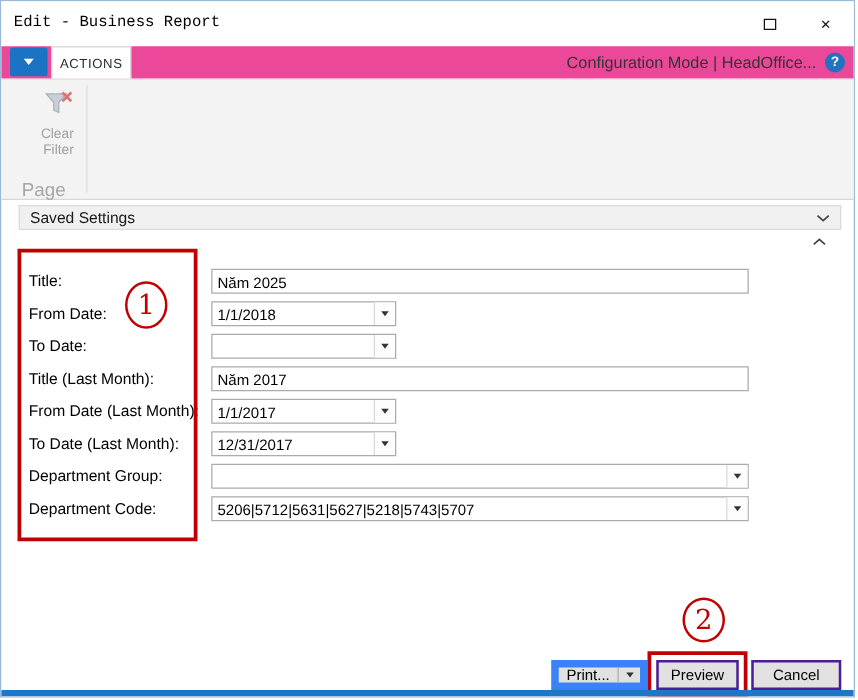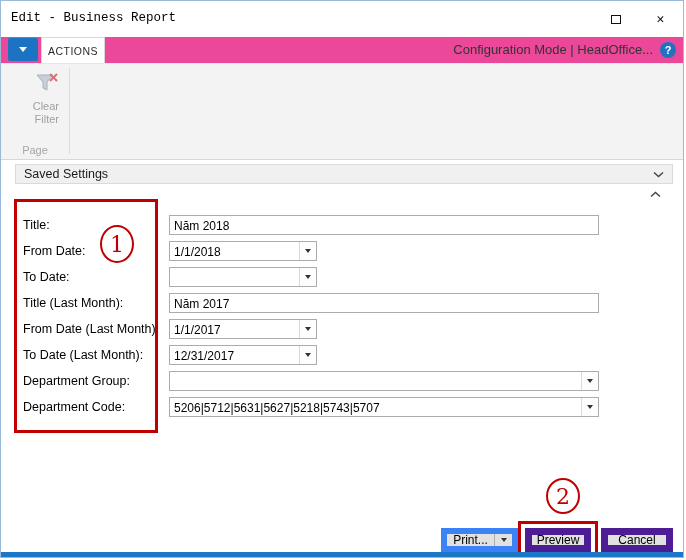--- a/index.html
+++ b/index.html
@@ -21,41 +21,41 @@
   .caret-down { width:0; height:0; border-left:4px solid transparent; border-right:4px solid transparent; border-top:5px solid #fff; }
   .tab { position:absolute; left:40px; top:0; width:64px; height:26px; line-height:26px; text-align:center; font-size:10.5px; letter-spacing:.5px; color:#2a2a2a; background:#fff; border:1px solid #d8d8d8; border-bottom:none; cursor:pointer; }
   .status { position:absolute; right:30px; top:0; line-height:26px; font-size:13px; color:#333; }
   .help { position:absolute; right:7px; top:5px; width:16px; height:16px; border-radius:50%; background:#2173c2; color:#fff; font-size:11px; font-weight:bold; text-align:center; line-height:16px; cursor:pointer; }
 
   
   .ribbon { position:absolute; top:62px; left:0; right:0; height:97px; background:#f3f3f3; border-top:1px solid #e6e6e6; border-bottom:1px solid #d7d7d7; }
   .clear-filter-btn { position:absolute; left:10px; top:5px; width:48px; height:76px; text-align:right; cursor:default; }
   .filter-icon { display:inline-block; margin-top:2px; }
   .cf-label { display:block; margin-top:1px; font-size:11px; line-height:13px; color:#a0a0a0; }
-  .group-label { position:absolute; left:0; top:80px; width:68px; text-align:center; font-size:11px; color:#a6a6a6; }
+  .group-label { position:absolute; left:0; top:80px; width:68px; text-align:center; font-size:15px; color:#a6a6a6; }
   .vsep { position:absolute; left:68px; top:4px; height:86px; width:1px; background:#dcdcdc; }
 
   
   .saved-settings { position:absolute; left:14px; top:163px; width:658px; height:20px; background:#f0f0f0; border:1px solid #dadada; font-size:12.5px; color:#1a1a1a; display:flex; align-items:center; padding:0 8px; cursor:pointer; }
   .saved-settings .chev { margin-left:auto; display:flex; align-items:center; }
   .collapse-btn { position:absolute; right:20px; top:186px; width:16px; height:12px; display:flex; align-items:center; justify-content:center; cursor:pointer; }
 
   
   .row { position:absolute; left:0; width:100%; height:20px; }
   .flabel { position:absolute; left:22px; top:3px; font-size:12.5px; color:#000; white-space:nowrap; }
   .input { position:absolute; top:0; left:168px; height:20px; border:1px solid #ababab; background:#fff; cursor:text; }
   .input.wide { width:430px; }
   .input.narrow { width:148px; }
   .ival { position:absolute; left:4px; top:3px; right:18px; font-size:12px; color:#000; white-space:nowrap; overflow:hidden; }
   .input.text .ival { right:4px; }
   .combo-arrow { position:absolute; right:0; top:0; bottom:0; width:17px; display:flex; align-items:center; justify-content:center; border-left:1px solid #d9d9d9; background:#fdfdfd; cursor:pointer; }
   .tri { width:0; height:0; border-left:3.5px solid transparent; border-right:3.5px solid transparent; border-top:4px solid #333; }
 
   
-  .btn { position:absolute; top:527px; height:24px; background:#e1e1e1; border:7px solid #4c1d95; font-size:12px; color:#000; display:flex; align-items:center; justify-content:center; cursor:pointer; }
+  .btn { position:absolute; top:527px; height:24px; background:#e1e1e1; border:2px solid #4c1d95; font-size:12px; color:#000; display:flex; align-items:center; justify-content:center; cursor:pointer; }
   .print-split { position:absolute; top:527px; left:440px; width:77px; height:24px; border:6px solid #3b82f6; background:#e1e1e1; display:flex; cursor:pointer; }
   .print-main { flex:1; display:flex; align-items:center; justify-content:center; font-size:12px; }
   .print-arrow { width:18px; border-left:1px solid #adadad; display:flex; align-items:center; justify-content:center; }
   .btn-preview { left:524px; width:66px; }
   .btn-cancel { left:600px; width:72px; }
 
   
   .anno-rect1 { position:absolute; left:13px; top:198px; width:144px; height:234px; border:3px solid #c00000; pointer-events:none; }
   .anno-rect2 { position:absolute; left:517px; top:520px; width:80px; height:37px; border:3px solid #c00000; pointer-events:none; }
   .anno-circle { position:absolute; border:2px solid #c00000; border-radius:50%; color:#c00000; font-family:"DejaVu Serif", serif; display:flex; align-items:center; justify-content:center; font-size:22px; background:transparent; pointer-events:none; }
@@ -116,21 +116,21 @@
     <span>
       <svg width="11" height="7" viewBox="0 0 11 7">
           <polyline points="1,5.5 5.5,1.5 10,5.5" fill="none" stroke="#444" stroke-width="1.4"></polyline>
         </svg>
     </span>
   </div>
 
   <div class="row" style="top:214px">
     <label class="flabel">Title:</label>
     <div class="input wide text">
-      <span class="ival">Năm 2018</span>
+      <span class="ival">Năm 2025</span>
     </div>
   </div>
 
   <div class="row" style="top:240px">
     <label class="flabel">From Date:</label>
     <div class="input narrow">
       <span class="ival">1/1/2018</span>
       <span class="combo-arrow">
           <i class="tri"></i>
         </span>

